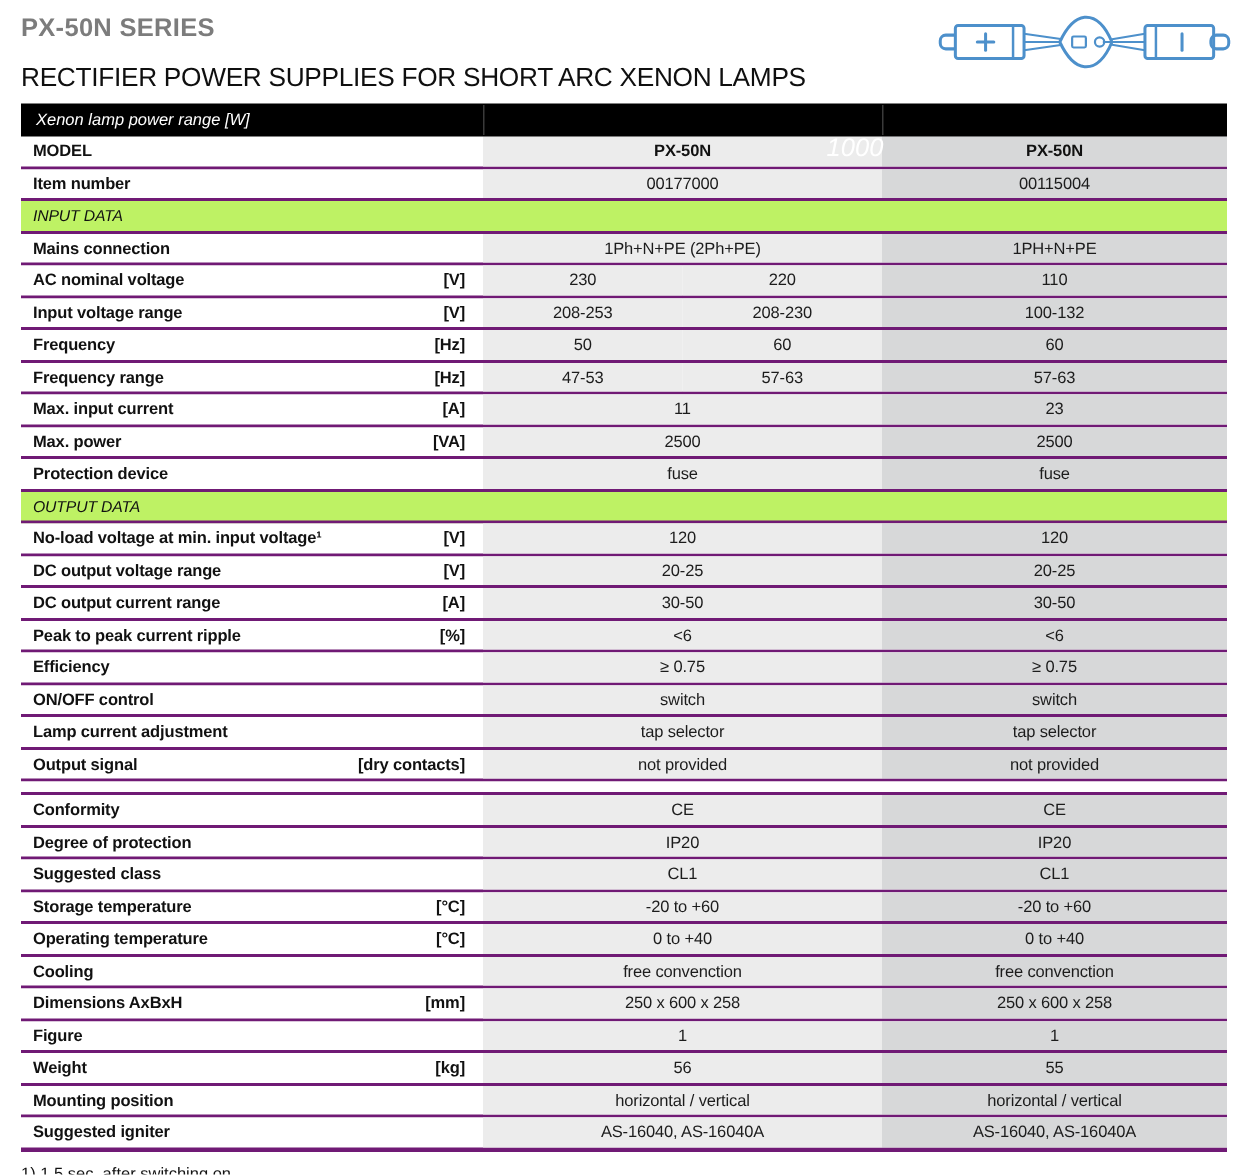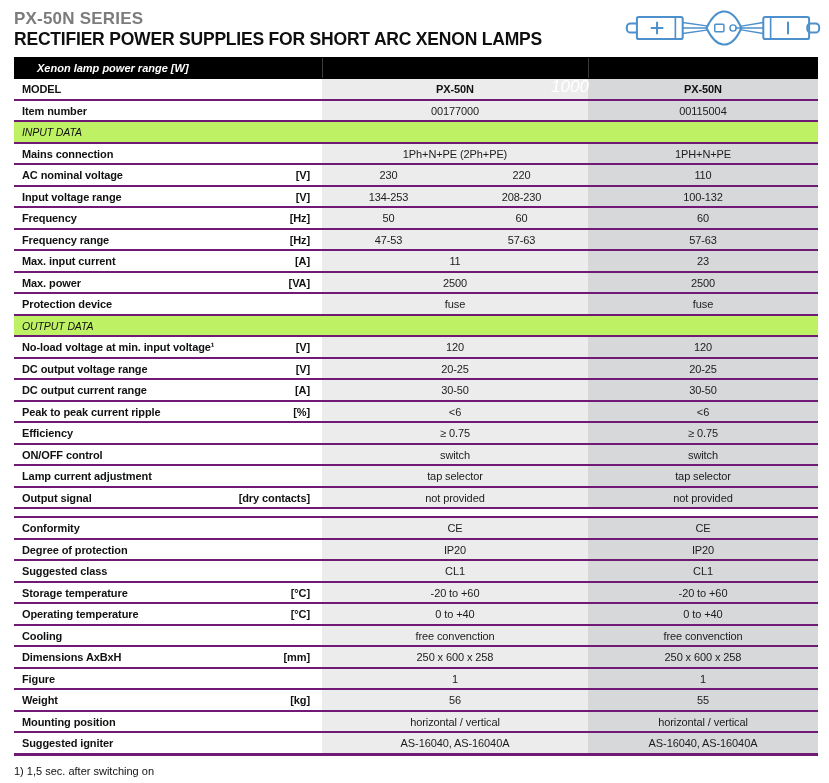--- a/index.html
+++ b/index.html
@@ -1,27 +1,27 @@
 <!DOCTYPE html>
 <html><head>
 <meta charset="utf-8">
 <style>
   html,body{margin:0;padding:0;background:#ffffff;}
   body{width:829px;height:783px;font-family:"Liberation Sans",sans-serif;color:#111;overflow:hidden;}
   .page{position:relative;padding:8px 0 0 14px;width:815px;}
 
   
   .series-title{font-size:17px;font-weight:bold;color:#7c7c7c;letter-spacing:.2px;line-height:1.25;}
-  .main-title{font-size:17.5px;font-weight:bold;color:#0f0f0f;letter-spacing:-.2px;margin-top:0;line-height:1.2;}
+  .main-title{font-size:17.5px;font-weight:normal;color:#0f0f0f;letter-spacing:-.2px;margin-top:12px;line-height:1.2;}
   .lamp-wrap{position:absolute;top:7px;right:8px;width:196px;height:42px;}
 
   
   .power-bar{position:relative;margin-top:7px;width:804px;height:22px;background:#000;color:#fff;
              display:flex;align-items:center;}
-  .power-bar .bar-label{font-style:italic;font-size:11px;padding-left:23px;font-weight:bold;}
+  .power-bar .bar-label{font-style:italic;font-size:11px;padding-left:10px;}
   .power-bar .bar-value{position:absolute;left:308px;width:496px;text-align:center;font-style:italic;font-size:17px;margin-top:38px;}
   .bar-div{position:absolute;top:1px;bottom:1px;width:1px;background:#3a3a3a;}
 
   
   .spec-table{width:804px;font-size:11px;letter-spacing:-.1px;}
   .row{display:flex;height:19.5px;border-bottom:2px solid #701a75;align-items:stretch;background:#fff;}
   .row.last{border-bottom-width:3px;}
   .c-left{width:308px;display:flex;align-items:center;justify-content:space-between;
           padding-left:8px;box-sizing:border-box;}
   .c-left .lab{font-weight:bold;white-space:nowrap;}
@@ -111,21 +111,21 @@
         </div>
         <div class="cell c1a">230</div>
         <div class="cell c1b">220</div>
         <div class="cell c2">110</div>
       </div>
       <div class="row">
         <div class="c-left">
           <div class="lab">Input voltage range</div>
           <div class="unit">[V]</div>
         </div>
-        <div class="cell c1a">134-253</div>
+        <div class="cell c1a">208-253</div>
         <div class="cell c1b">208-230</div>
         <div class="cell c2">100-132</div>
       </div>
       <div class="row">
         <div class="c-left">
           <div class="lab">Frequency</div>
           <div class="unit">[Hz]</div>
         </div>
         <div class="cell c1a">50</div>
         <div class="cell c1b">60</div>

